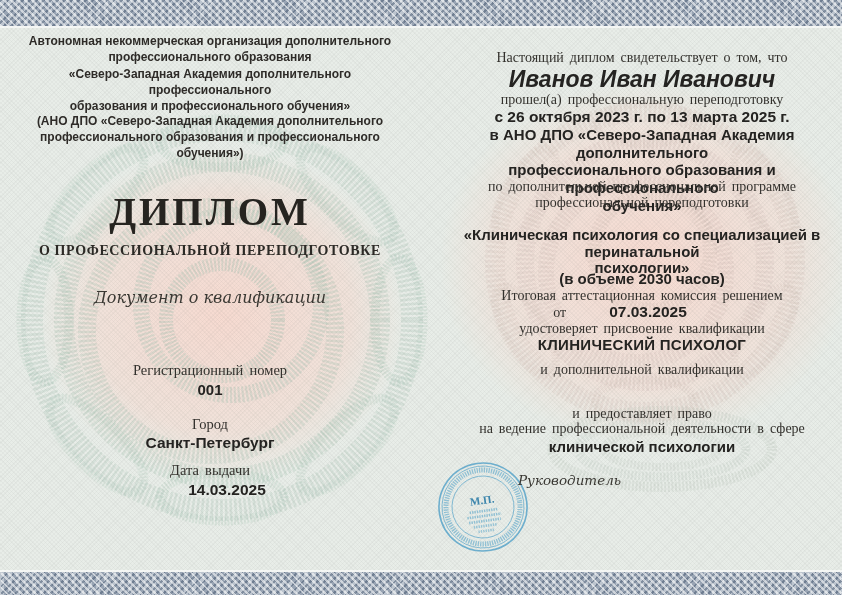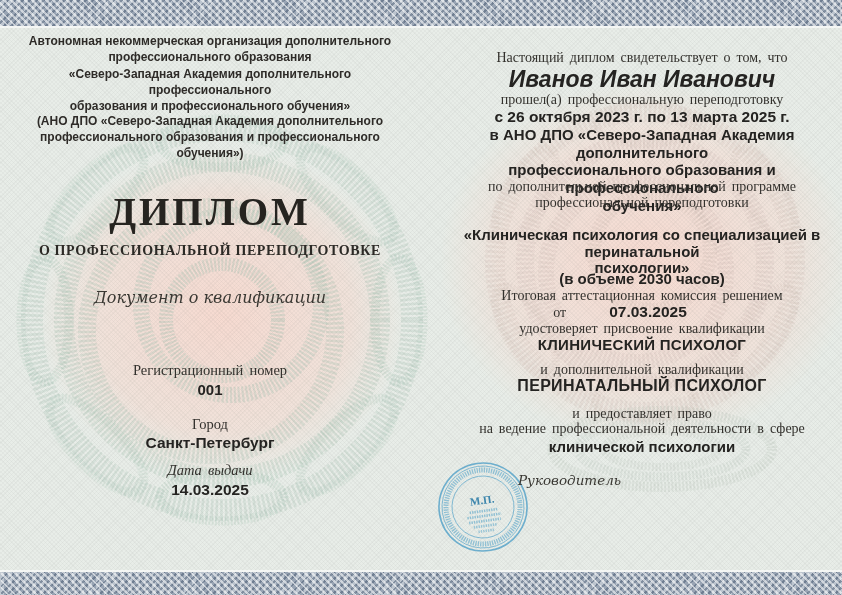--- a/index.html
+++ b/index.html
@@ -107,22 +107,22 @@
   <div class="abs c subtitle" style="left:10px; top:243px; width:400px;">О ПРОФЕССИОНАЛЬНОЙ ПЕРЕПОДГОТОВКЕ</div>
 
   <div class="abs c serif" style="left:10px; top:362px; width:400px; font-size:14.5px;">Регистрационный номер</div>
 
   <div class="abs c italic-serif" style="left:10px; top:288px; width:400px; font-size:16px;">Документ о квалификации</div>
   <div class="abs c sans-b" style="left:10px; top:381px; width:400px; font-size:15px;">001</div>
 
   <div class="abs c serif" style="left:10px; top:416px; width:400px; font-size:14.5px;">Город</div>
   <div class="abs c sans-b" style="left:10px; top:434px; width:400px; font-size:15.5px;">Санкт-Петербург</div>
 
-  <div class="abs c serif" style="left:10px; top:462px; width:400px; font-size:14.5px;font-style:italic;">Дата выдачи</div>
-  <div class="abs c sans-b" style="left:10px; top:481px; width:400px; font-size:15.5px;">14.03.2025</div>
+  <div class="abs c serif" style="left:10px; top:462px; width:400px; font-size:14.5px;">Дата выдачи</div>
+  <div class="abs c sans-b" style="left:27px; top:481px; width:400px; font-size:15.5px;">14.03.2025</div>
 
   <div class="abs c serif" style="left:446px; top:50px; width:392px; font-size:14px;">Настоящий диплом свидетельствует о том, что</div>
 
   <div class="abs c" style="left:446px; top:66px; width:392px; font-family:'Liberation Sans', sans-serif; font-weight:bold; font-style:italic; font-size:23px; color:#242321;">Иванов Иван Иванович</div>
 
   <div class="abs c serif" style="left:446px; top:92px; width:392px; font-size:14px;">прошел(а) профессиональную переподготовку</div>
 
   <div class="abs c sans-b" style="left:446px; top:108px; width:392px; font-size:15.5px;">с 26 октября 2023 г. по 13 марта 2025 г.</div>
 
   <div class="abs c sans-b pre" style="left:446px; top:126px; width:392px; font-size:15px; line-height:1.18;">в АНО ДПО «Северо-Западная Академия дополнительного
@@ -143,21 +143,20 @@
     <span class="serif" style="font-size:14px;">от</span>
     <span class="sans-b" style="font-size:15.5px;">07.03.2025</span>
   </div>
 
   <div class="abs c serif" style="left:446px; top:321px; width:392px; font-size:14px;">удостоверяет присвоение квалификации</div>
 
   <div class="abs c sans-b" style="left:446px; top:336px; width:392px; font-size:15px; letter-spacing:0.3px;">КЛИНИЧЕСКИЙ ПСИХОЛОГ</div>
 
   <div class="abs c serif" style="left:446px; top:362px; width:392px; font-size:14px;">и дополнительной квалификации</div>
 
-  <div class="abs c sans-b" style="left:446px; top:377px; width:392px; font-size:16px; letter-spacing:0.3px;">ПЕРИНАТАЛЬНЫЙ ПСИХОЛОГ</div>
 
   <div class="abs c serif pre" style="left:446px; top:406px; width:392px; font-size:14px; line-height:1.1;">и предоставляет право
 на ведение профессиональной деятельности в сфере</div>
 
   <div class="abs c sans-b" style="left:446px; top:438px; width:392px; font-size:15px;">клинической психологии</div>
 
   <svg class="abs" style="left:436px; top:460px;" width="94" height="94" viewBox="0 0 94 94">
     <g transform="rotate(-8 47 47)">
       <g stroke="#4f9fc7" fill="none" opacity="0.8">
         <circle cx="47" cy="47" r="44" stroke-width="1.6"></circle>

